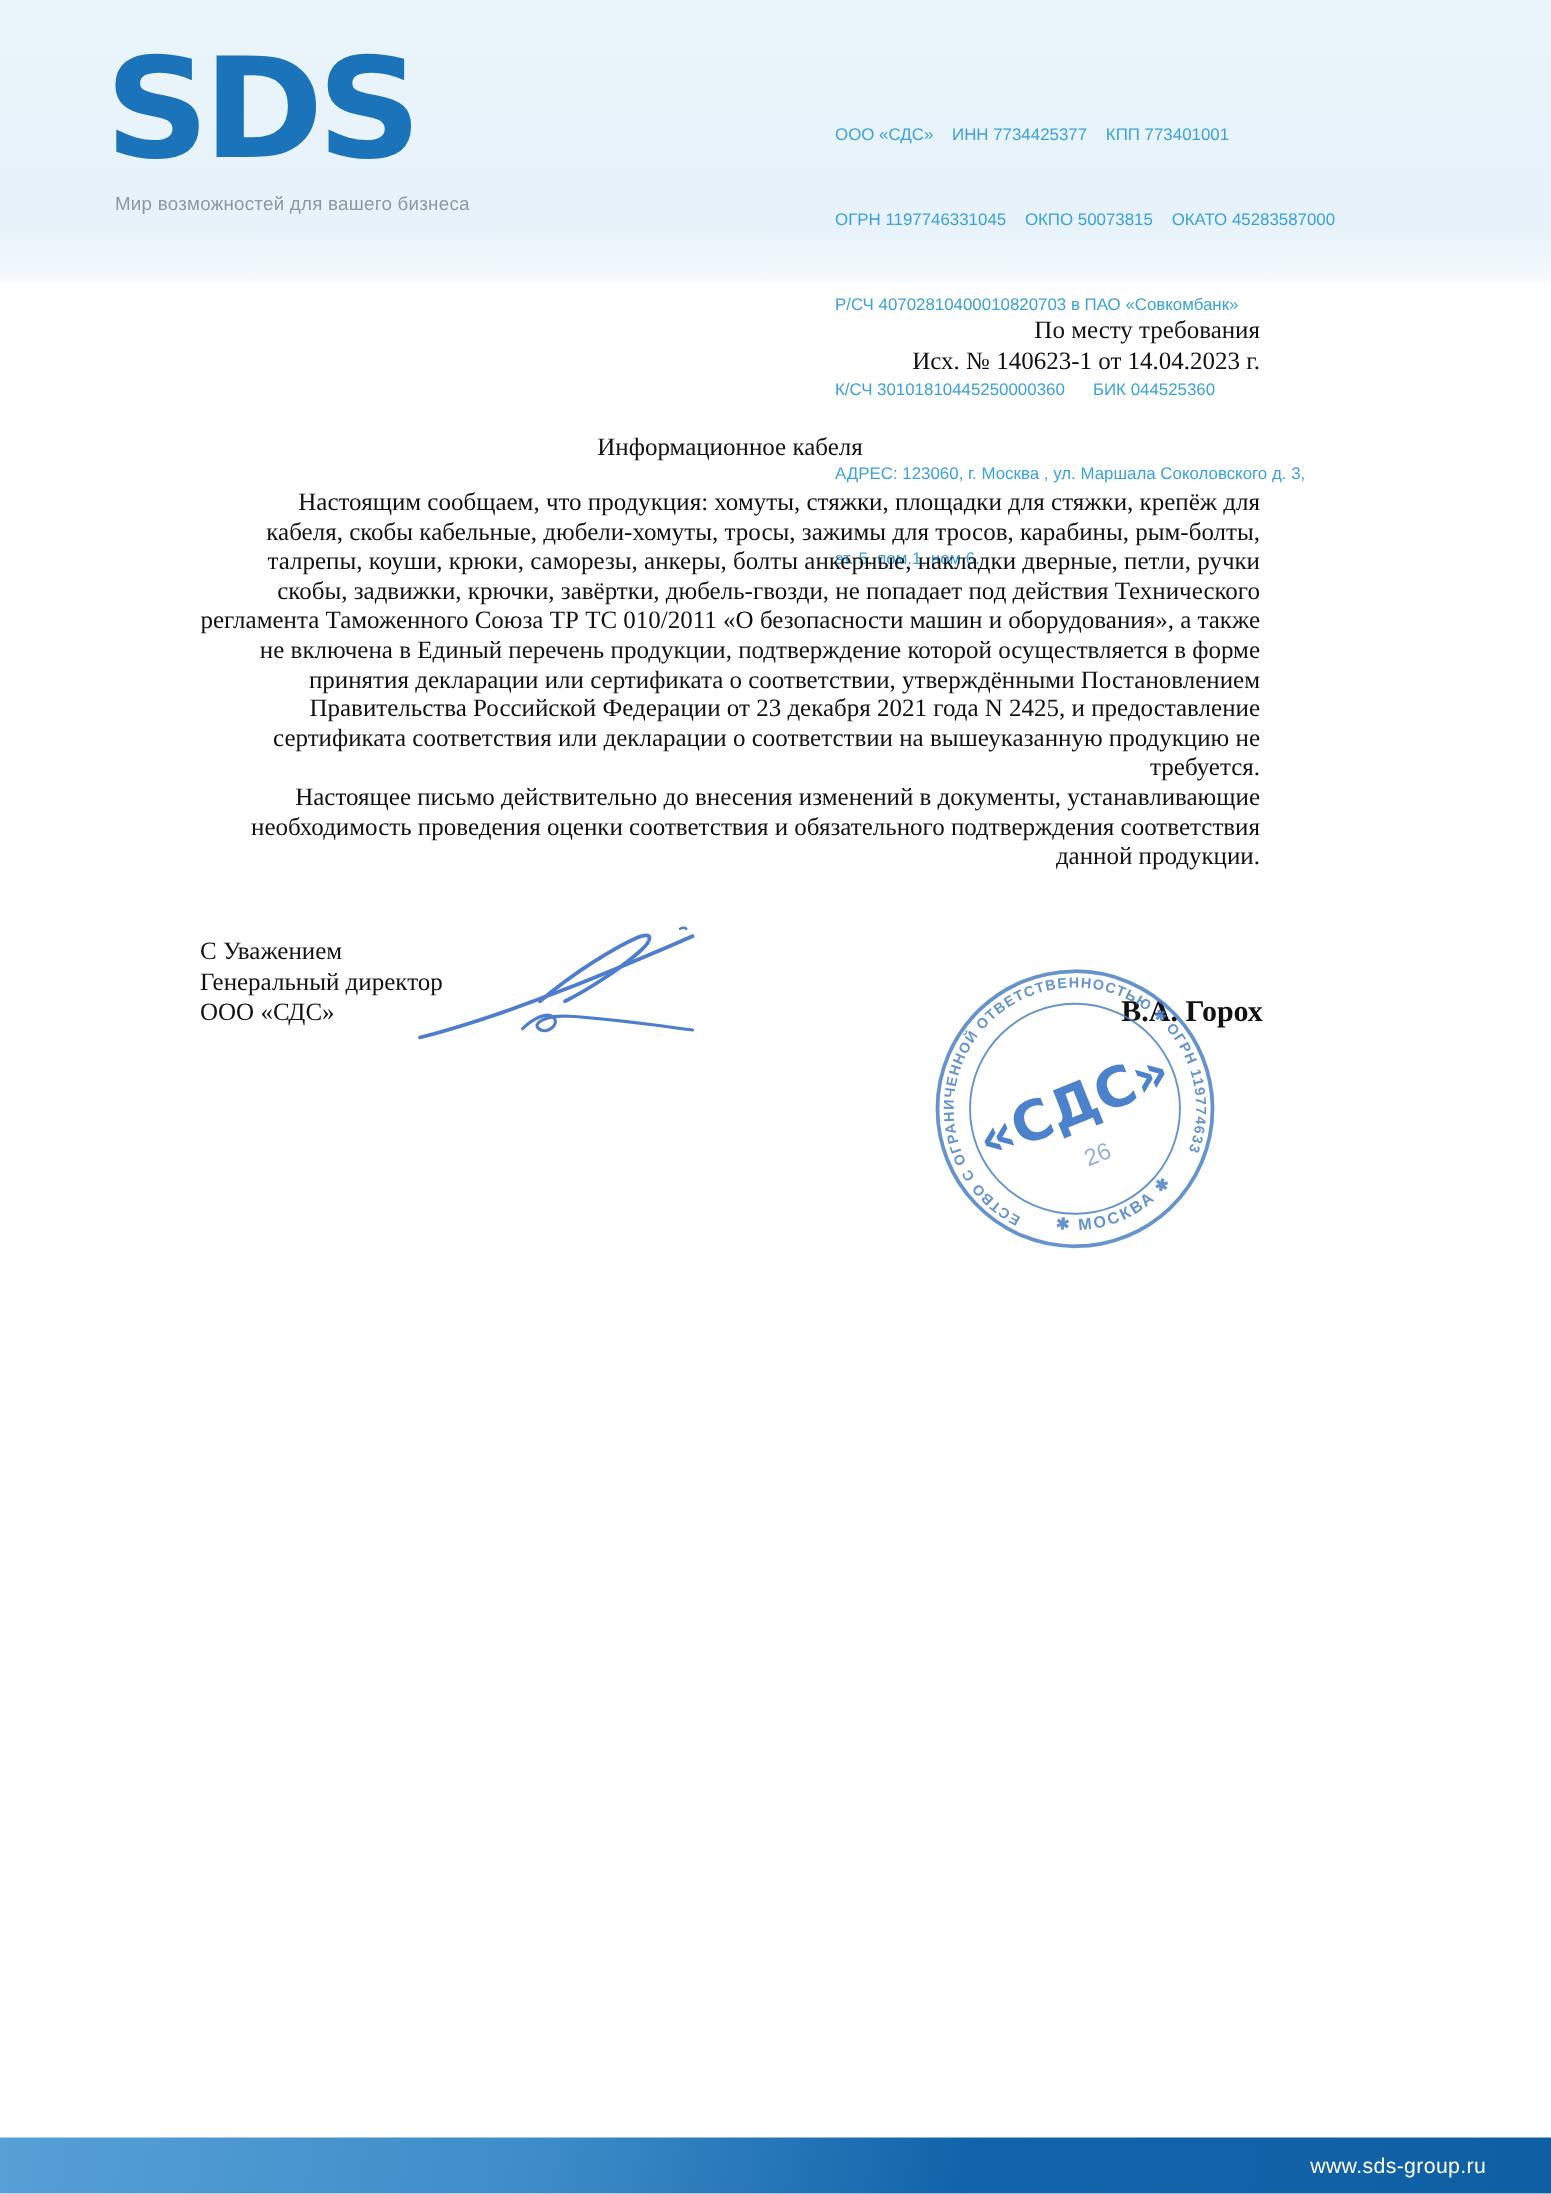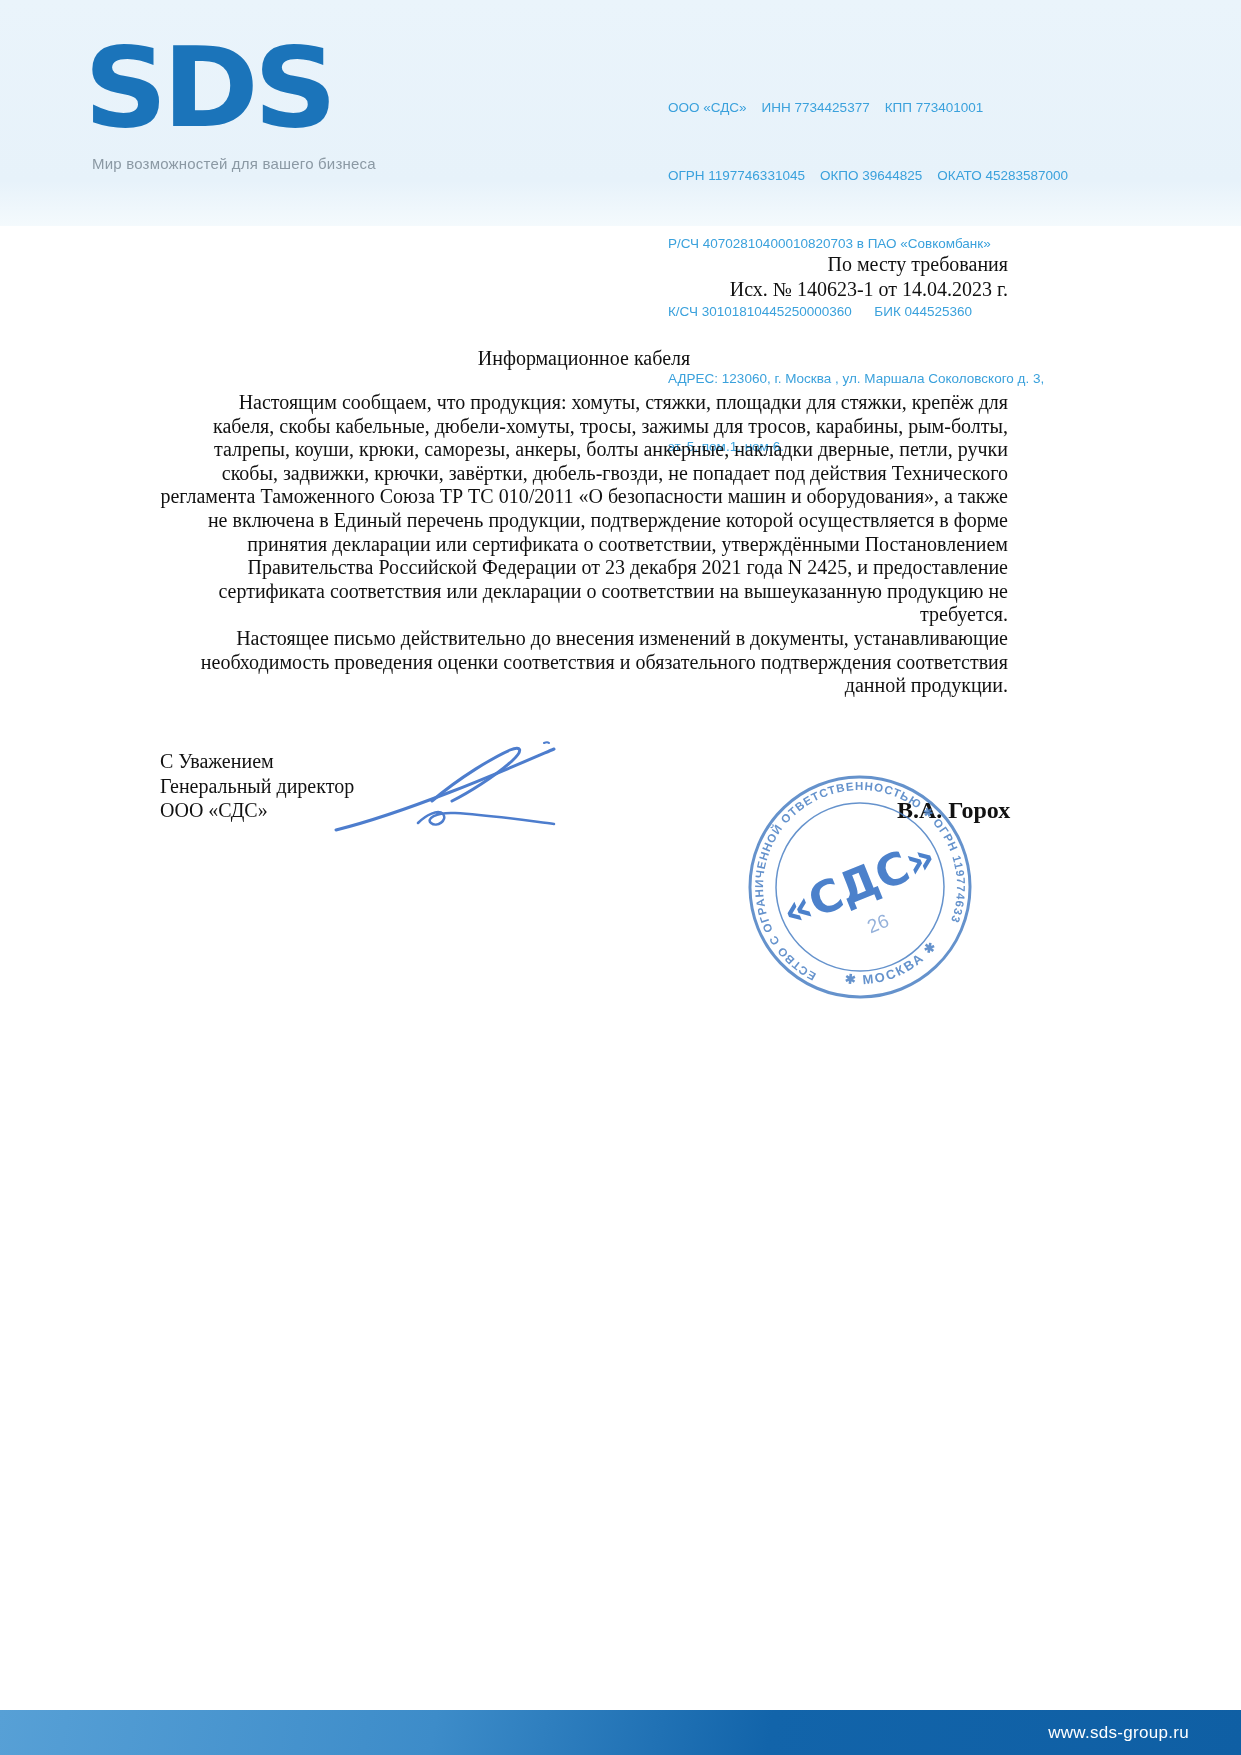--- a/index.html
+++ b/index.html
@@ -119,21 +119,21 @@
 
 <div class="page">
 
   <header class="header">
     <div class="logo-block">
       <div class="logo-text">SDS</div>
       <div class="tagline">Мир возможностей для вашего бизнеса</div>
     </div>
     <div class="company-info">
       <div class="info-line">ООО «СДС»    ИНН 7734425377    КПП 773401001</div>
-      <div class="info-line">ОГРН 1197746331045    ОКПО 39644825    ОКАТО 45283587000</div>
+      <div class="info-line">ОГРН 1197746331045    ОКПО 50073815    ОКАТО 45283587000</div>
       <div class="info-line">Р/СЧ 40702810400010820703 в ПАО «Совкомбанк»</div>
       <div class="info-line">К/СЧ 30101810445250000360      БИК 044525360</div>
       <div class="info-line">АДРЕС: 123060, г. Москва , ул. Маршала Соколовского д. 3,</div>
       <div class="info-line">эт. 5, пом.1, ном 6.</div>
     </div>
   </header>
 
   <div class="meta">
     <div>По месту требования</div>
     <div>Исх. № 140623-1 от 14.04.2023 г.</div>

